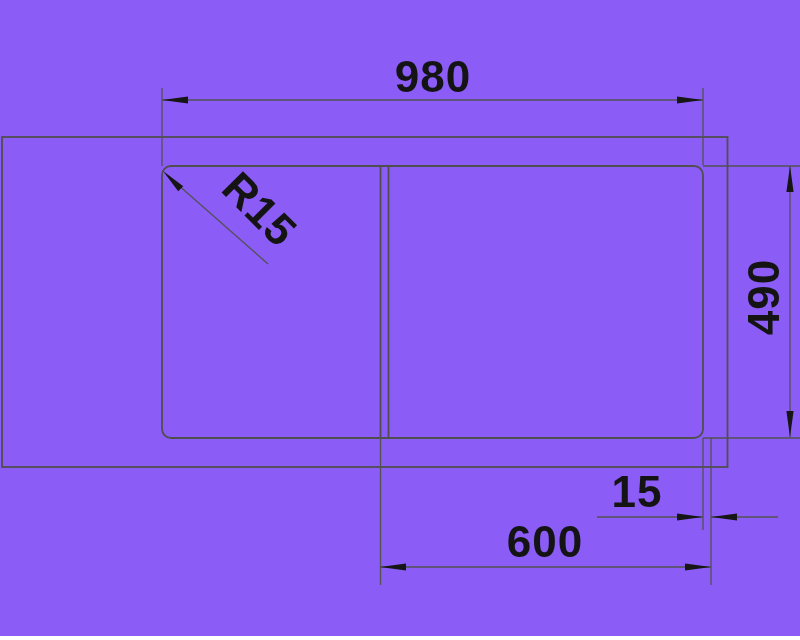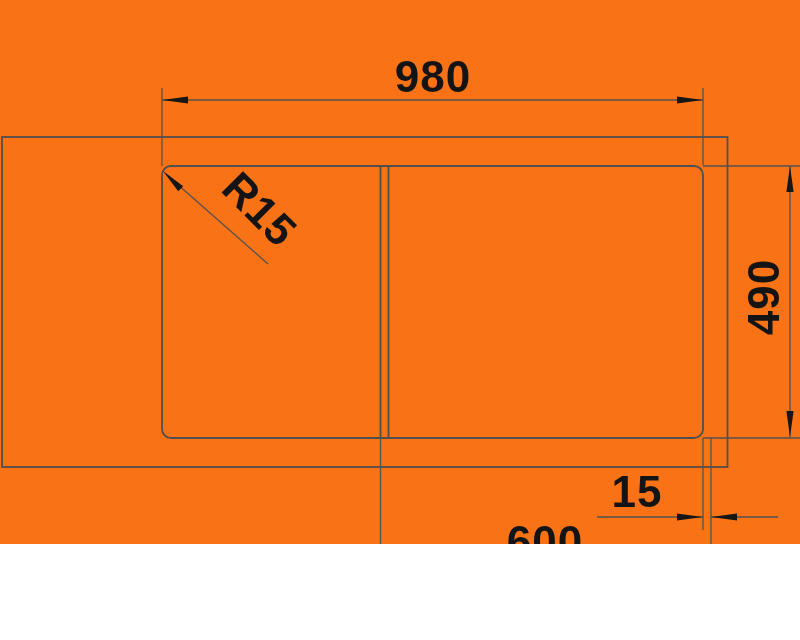--- a/index.html
+++ b/index.html
@@ -3,22 +3,22 @@
 <meta charset="utf-8">
 <style>
   html, body {
     margin: 0;
     padding: 0;
     background: #ffffff;
   }
   .stage {
     position: relative;
     width: 800px;
-    height: 544px;
-    background: #f97316;
+    height: 636px;
+    background: #8b5cf6;
     overflow: hidden;
   }
   svg { display: block; }
   .obj {
     stroke: #4f4f4f;
     stroke-width: 1.8;
     fill: none;
   }
   .dim {
     stroke: #525252;

